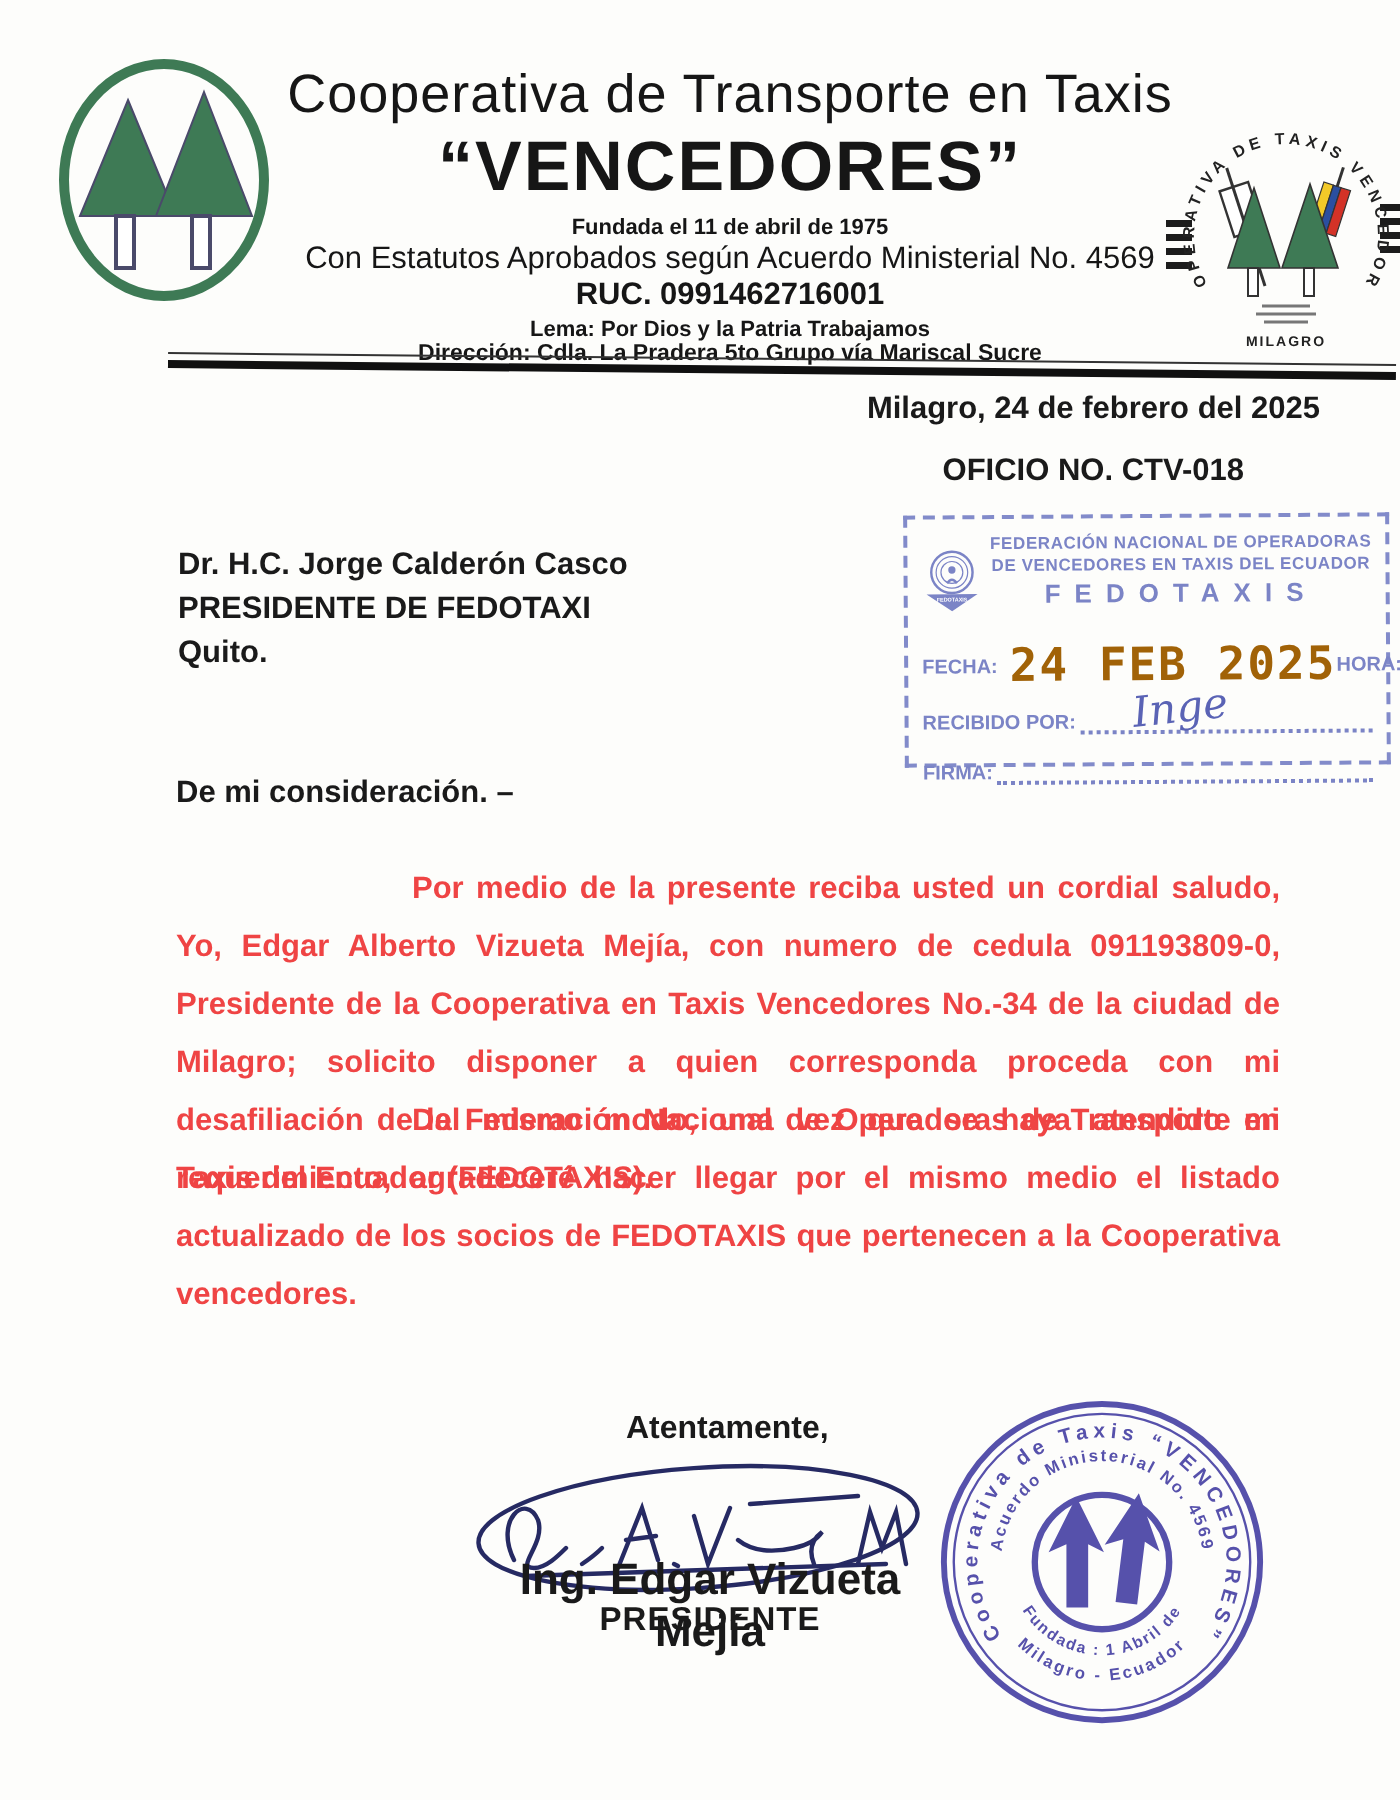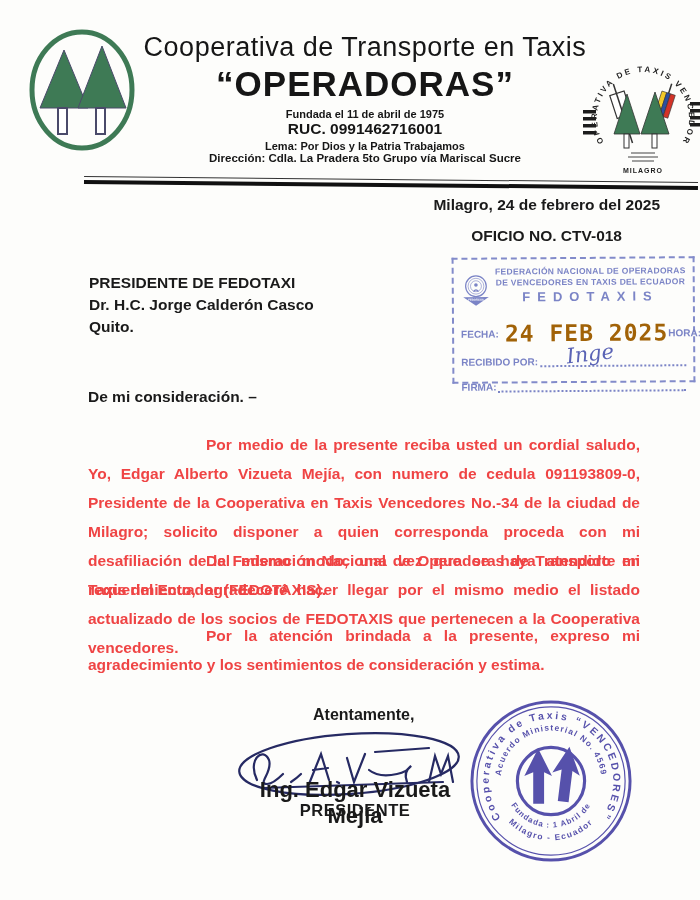--- a/index.html
+++ b/index.html
@@ -77,22 +77,23 @@
   <svg class="logo" width="112" height="126" viewBox="0 0 112 126">
     <ellipse cx="56" cy="62" rx="50" ry="58" fill="none" stroke="#3e7a55" stroke-width="5"></ellipse>
     <polygon points="38,22 62,80 14,80" fill="#3e7a55" stroke="#4a4a6a" stroke-width="1"></polygon>
     <polygon points="76,18 100,80 52,80" fill="#3e7a55" stroke="#4a4a6a" stroke-width="1"></polygon>
     <rect x="32" y="80" width="9" height="26" fill="#ffffff" stroke="#4a4a6a" stroke-width="2"></rect>
     <rect x="70" y="80" width="9" height="26" fill="#ffffff" stroke="#4a4a6a" stroke-width="2"></rect>
   </svg>
 
   <div class="lh-text">
     <div class="lh-title">Cooperativa de Transporte en Taxis</div>
-    <div class="lh-name">“OPERADORAS”</div>
+    <div class="lh-name">“VENCEDORES”</div>
     <div class="lh-founded">Fundada el  11 de abril de 1975</div>
+    <div class="lh-statutes">Con Estatutos Aprobados según Acuerdo Ministerial No. 4569</div>
     <div class="lh-ruc">RUC. 0991462716001</div>
     <div class="lh-motto">Lema: Por Dios y la Patria Trabajamos</div>
     <div class="lh-address">Dirección: Cdla. La Pradera 5to Grupo vía Mariscal Sucre</div>
   </div>
 
   <svg class="hstamp" width="120" height="134" viewBox="0 0 120 134">
     <defs>
       <path id="hs-ring" d="M 22.3 92.4 A 46 46 0 1 1 97.7 92.4"></path>
     </defs>
 
@@ -135,22 +136,22 @@
     </g>
     <text x="60" y="121" text-anchor="middle" font-size="7" font-weight="bold" fill="#222" letter-spacing="1">MILAGRO</text>
   </svg>
 
   <div class="divider"></div>
 
   <div class="date-line">Milagro, 24 de febrero del 2025</div>
   <div class="oficio">OFICIO NO. CTV-018</div>
 
   <div class="recipient">
+    <div>Dr. H.C. Jorge Calderón Casco</div>
     <div>PRESIDENTE DE FEDOTAXI</div>
-    <div>Dr. H.C. Jorge Calderón Casco</div>
     <div>Quito.</div>
   </div>
 
   <div class="rstamp">
     <div class="rs-head">
       <svg width="46" height="54" viewBox="0 0 50 58">
         <circle cx="25" cy="20" r="17" fill="none" stroke="#7b84c6" stroke-width="2"></circle>
         <circle cx="25" cy="20" r="13" fill="none" stroke="#7b84c6" stroke-width="1"></circle>
         <circle cx="25" cy="20" r="9" fill="none" stroke="#7b84c6" stroke-width="1"></circle>
         <circle cx="25" cy="18" r="3" fill="#7b84c6"></circle>
@@ -179,21 +180,20 @@
     </div>
     <div class="rs-row rs-firma">
       <span>FIRMA:</span>
       <span class="dotline"></span>
     </div>
   </div>
 
   <div class="greeting">De mi consideración. –</div>
   <p class="para p1">Por medio de la presente reciba usted un cordial saludo, Yo, Edgar Alberto Vizueta Mejía, con numero de cedula 091193809-0, Presidente de la Cooperativa en Taxis Vencedores No.-34 de la ciudad de Milagro; solicito disponer a quien corresponda proceda con mi desafiliación de la Federación Nacional de Operadoras de Transporte en Taxis del Ecuador (FEDOTAXIS).</p>
   <p class="para p2">Del mismo modo, una vez que se haya atendido mi requerimiento, agradeceré hacer llegar por el mismo medio el listado actualizado de los socios de FEDOTAXIS que pertenecen a la Cooperativa vencedores.</p>
-  <p class="para p3">Por la atención brindada a la presente, expreso mi agradecimiento y los sentimientos de consideración y estima.</p>
 
   <div class="valediction">Atentamente,</div>
 
   <svg class="signature" width="235" height="85" viewBox="0 0 235 85">
     <g fill="none" stroke="#262a63" stroke-width="2.2" stroke-linecap="round">
       <ellipse cx="116" cy="42" rx="110" ry="30" transform="rotate(-4 116 42)"></ellipse>
       <path d="M 24 58 C 14 38 30 24 36 38 C 40 50 24 62 34 62 C 40 62 46 56 50 52"></path>
       <path d="M 58 60 q 6 -4 10 -8"></path>
       <path d="M 76 62 L 88 32 L 96 58 M 80 48 L 95 46"></path>
       <path d="M 104 60 l 2 1"></path>

